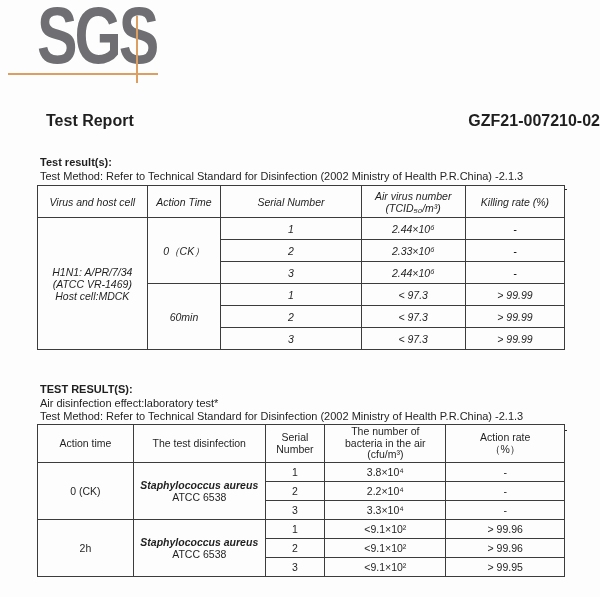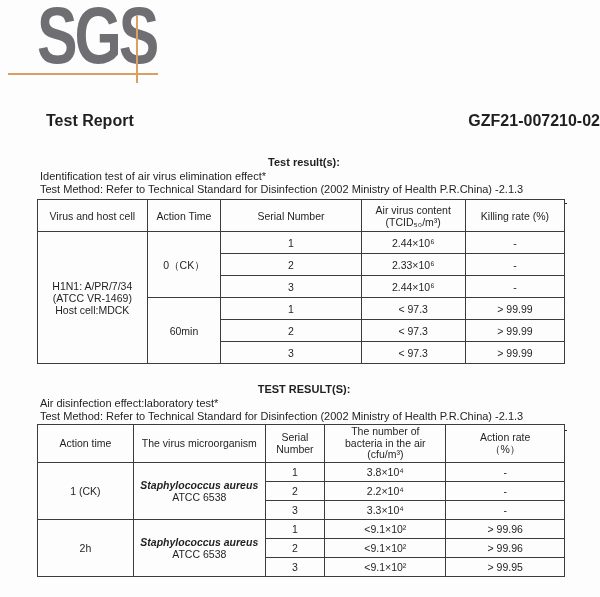--- a/index.html
+++ b/index.html
@@ -25,32 +25,32 @@
   
   .hdr { position:absolute; top:112px; left:0; width:600px; height:16px; font-size:16px; font-weight:700; }
   .hdr-title  { position:absolute; left:46px; }
   .hdr-number { position:absolute; left:0; width:100%; text-align:right; }
   .hdr-date   { position:absolute; right:38px; }
 
   
   .section { position:absolute; left:40px; width:528px; font-size:11px; line-height:13.5px; }
   .sec-virus    { top:156px; }
   .sec-bacteria { top:383px; }
-  .sec-heading { font-weight:700;text-align:center; }
+  .sec-heading { font-weight:700; }
   .sec-method  { display:block; border-bottom:1px solid #2a2a2a; padding-bottom:6px; width:527px; }
 
   
   table { border-collapse:collapse; table-layout:fixed; position:absolute; left:37px; background:#fdfdfd; }
   td, th {
     border:1px solid #3c3c3c; text-align:center; vertical-align:middle;
     font-size:10.5px; font-weight:400; line-height:12px; padding:1px 2px;
     overflow:hidden;
   }
   .pre { white-space:pre-line; }
-  .t1 { top:199px; width:528px; }
+  .t1 { top:185px; width:528px;font-style:italic; }
   .t1 th { height:32px; }
   .t1 td { height:22px; }
   .t2 { top:424px; width:528px; }
   .t2 th { height:38px; line-height:11.5px; }
   .t2 td { height:19px; }
   .species { font-style:italic;font-weight:bold; }
 </style>
 </head>
 <body>
 
@@ -62,38 +62,37 @@
     <div class="logo-vline"></div>
   </div>
 
   <div class="hdr">
     <span class="hdr-title">Test Report</span>
     <span class="hdr-number">GZF21-007210-02</span>
   </div>
 
   <div class="section sec-virus">
     <div class="sec-heading">Test result(s):</div>
-    <div>Identification test of air virus elimination effect*</div>
     <div class="sec-method">Test Method: Refer to Technical Standard for Disinfection (2002 Ministry of Health P.R.China) -2.1.3</div>
   </div>
 
   <table class="t1">
     <colgroup>
       <col style="width:20.8%">
         <col style="width:14.0%">
         <col style="width:26.6%">
         <col style="width:19.8%">
         <col style="width:18.8%">
     </colgroup>
     <tbody>
         <tr>
       <th>Virus and host cell</th>
       <th>Action Time</th>
       <th>Serial Number</th>
-      <th class="pre">Air virus content
+      <th class="pre">Air virus number
 (TCID₅₀/m³)</th>
       <th>Killing rate (%)</th>
     </tr>
     <tr>
       <td rowspan="6" class="pre">H1N1: A/PR/7/34
 (ATCC VR-1469)
 Host cell:MDCK</td>
       <td rowspan="3">0（CK）</td>
       <td>1</td>
       <td>2.44×10⁶</td>
@@ -138,31 +137,31 @@
     <colgroup>
       <col style="width:18.2%">
         <col style="width:25.0%">
         <col style="width:11.3%">
         <col style="width:23.0%">
         <col style="width:22.5%">
     </colgroup>
     <tbody>
         <tr>
       <th>Action time</th>
-      <th>The virus microorganism</th>
+      <th>The test disinfection</th>
       <th class="pre">Serial
 Number</th>
       <th class="pre">The number of
 bacteria in the air
 (cfu/m³)</th>
       <th class="pre">Action rate
 （%）</th>
     </tr>
     <tr>
-      <td rowspan="3">1 (CK)</td>
+      <td rowspan="3">0 (CK)</td>
       <td rowspan="3">
         <div class="species">Staphylococcus aureus</div>
         <div>ATCC 6538</div>
       </td>
       <td>1</td>
       <td>3.8×10⁴</td>
       <td>-</td>
     </tr>
     <tr>
       <td>2</td>

